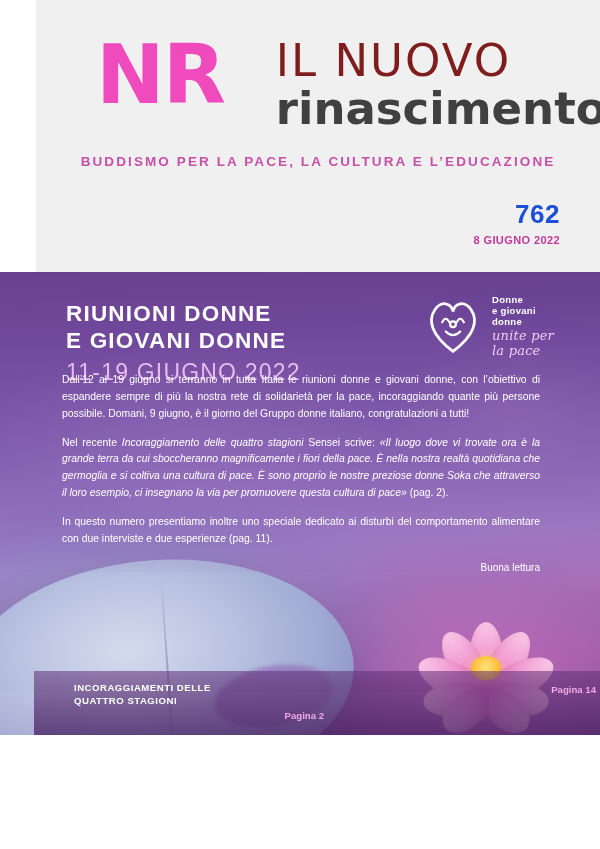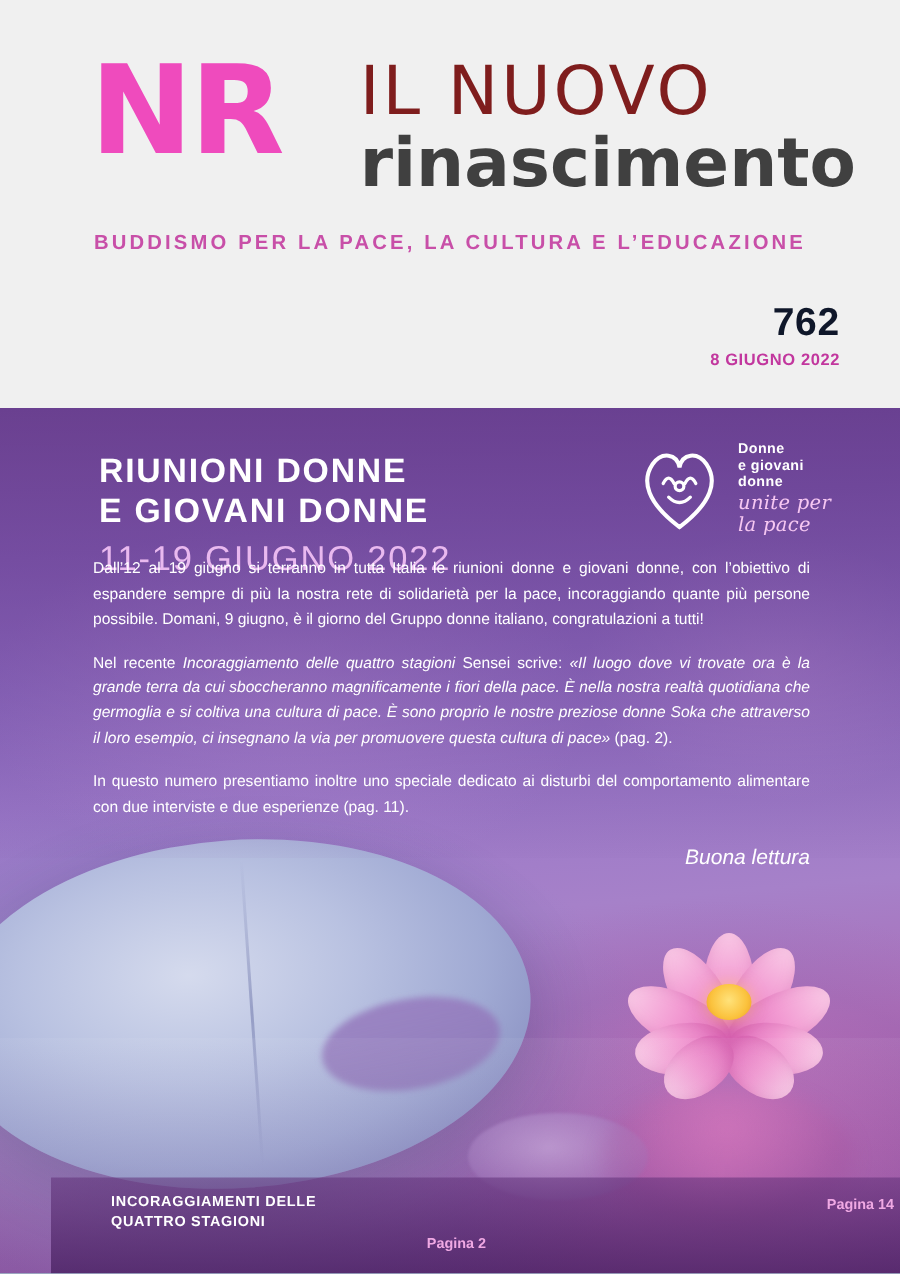--- a/index.html
+++ b/index.html
@@ -6,20 +6,21 @@
   html, body {
     width: 600px; height: 849px;
     font-family: "Liberation Sans", sans-serif;
     background: #ffffff;
     overflow: hidden;
   }
   .page {
     position: relative;
     width: 600px; height: 849px;
     background: #ffffff;
+    padding-left: 36px;
   }
 
   
   .masthead {
     position: relative;
     height: 272px;
     background: #f0f0f0;
     padding: 36px 38px 0 38px;
   }
   .logo-row {
@@ -72,39 +73,39 @@
   }
   .issue-box {
     position: absolute;
     right: 40px;
     bottom: 26px;
     text-align: right;
   }
   .issue-number {
     font-size: 26px;
     font-weight: 700;
-    color: #0f172a;
+    color: #1d4ed8;
     letter-spacing: 0.5px;
   }
   .issue-date {
     margin-top: 4px;
     font-size: 11px;
     font-weight: 700;
     color: #c2379e;
     letter-spacing: 0.4px;
     margin-left: 36px;
   }
 
   
   .cover {
     position: absolute;
     top: 272px; left: 0;
-    width: 600px; height: 577px;
+    width: 600px; height: 463px;
     overflow: hidden;
-    background: #0c4a6e;
+    background: #14532d;
   }
   
   .bg-base {
     position: absolute; inset: 0;
     background:
       radial-gradient(ellipse 70% 45% at 22% 78%, rgba(150,160,205,0.85) 0%, rgba(120,120,185,0.25) 55%, rgba(90,80,150,0) 75%),
       radial-gradient(ellipse 55% 40% at 80% 88%, rgba(215,120,195,0.55) 0%, rgba(150,80,160,0.15) 55%, rgba(120,70,150,0) 78%),
       linear-gradient(175deg, #8e5fb4 0%, #8a62bd 16%, #8f6dc4 30%, #9a78c8 44%, #a681c9 58%, #a96fb8 72%, #9c5aa8 86%, #8c4f9e 100%);
   }
   .bg-glow {
@@ -255,23 +256,22 @@
     width: 478px;
     color: #ffffff;
     font-size: 10.4px;
     line-height: 1.62;
     text-align: justify;
   }
   .body-copy p { margin-bottom: 12px; }
   .body-copy .em { font-style: italic; }
   .closing {
     text-align: right;
-    font-size: 14px;
+    font-size: 10px;
     margin-top: 2px;
-    font-style: italic;
   }
 
   
   .footer {
     position: absolute;
     left: 0; bottom: 0;
     width: 600px; height: 64px;
     background: linear-gradient(180deg, rgba(96,48,120,0.55), rgba(70,30,95,0.75));
     display: flex;
     padding: 10px 34px 0 40px;

